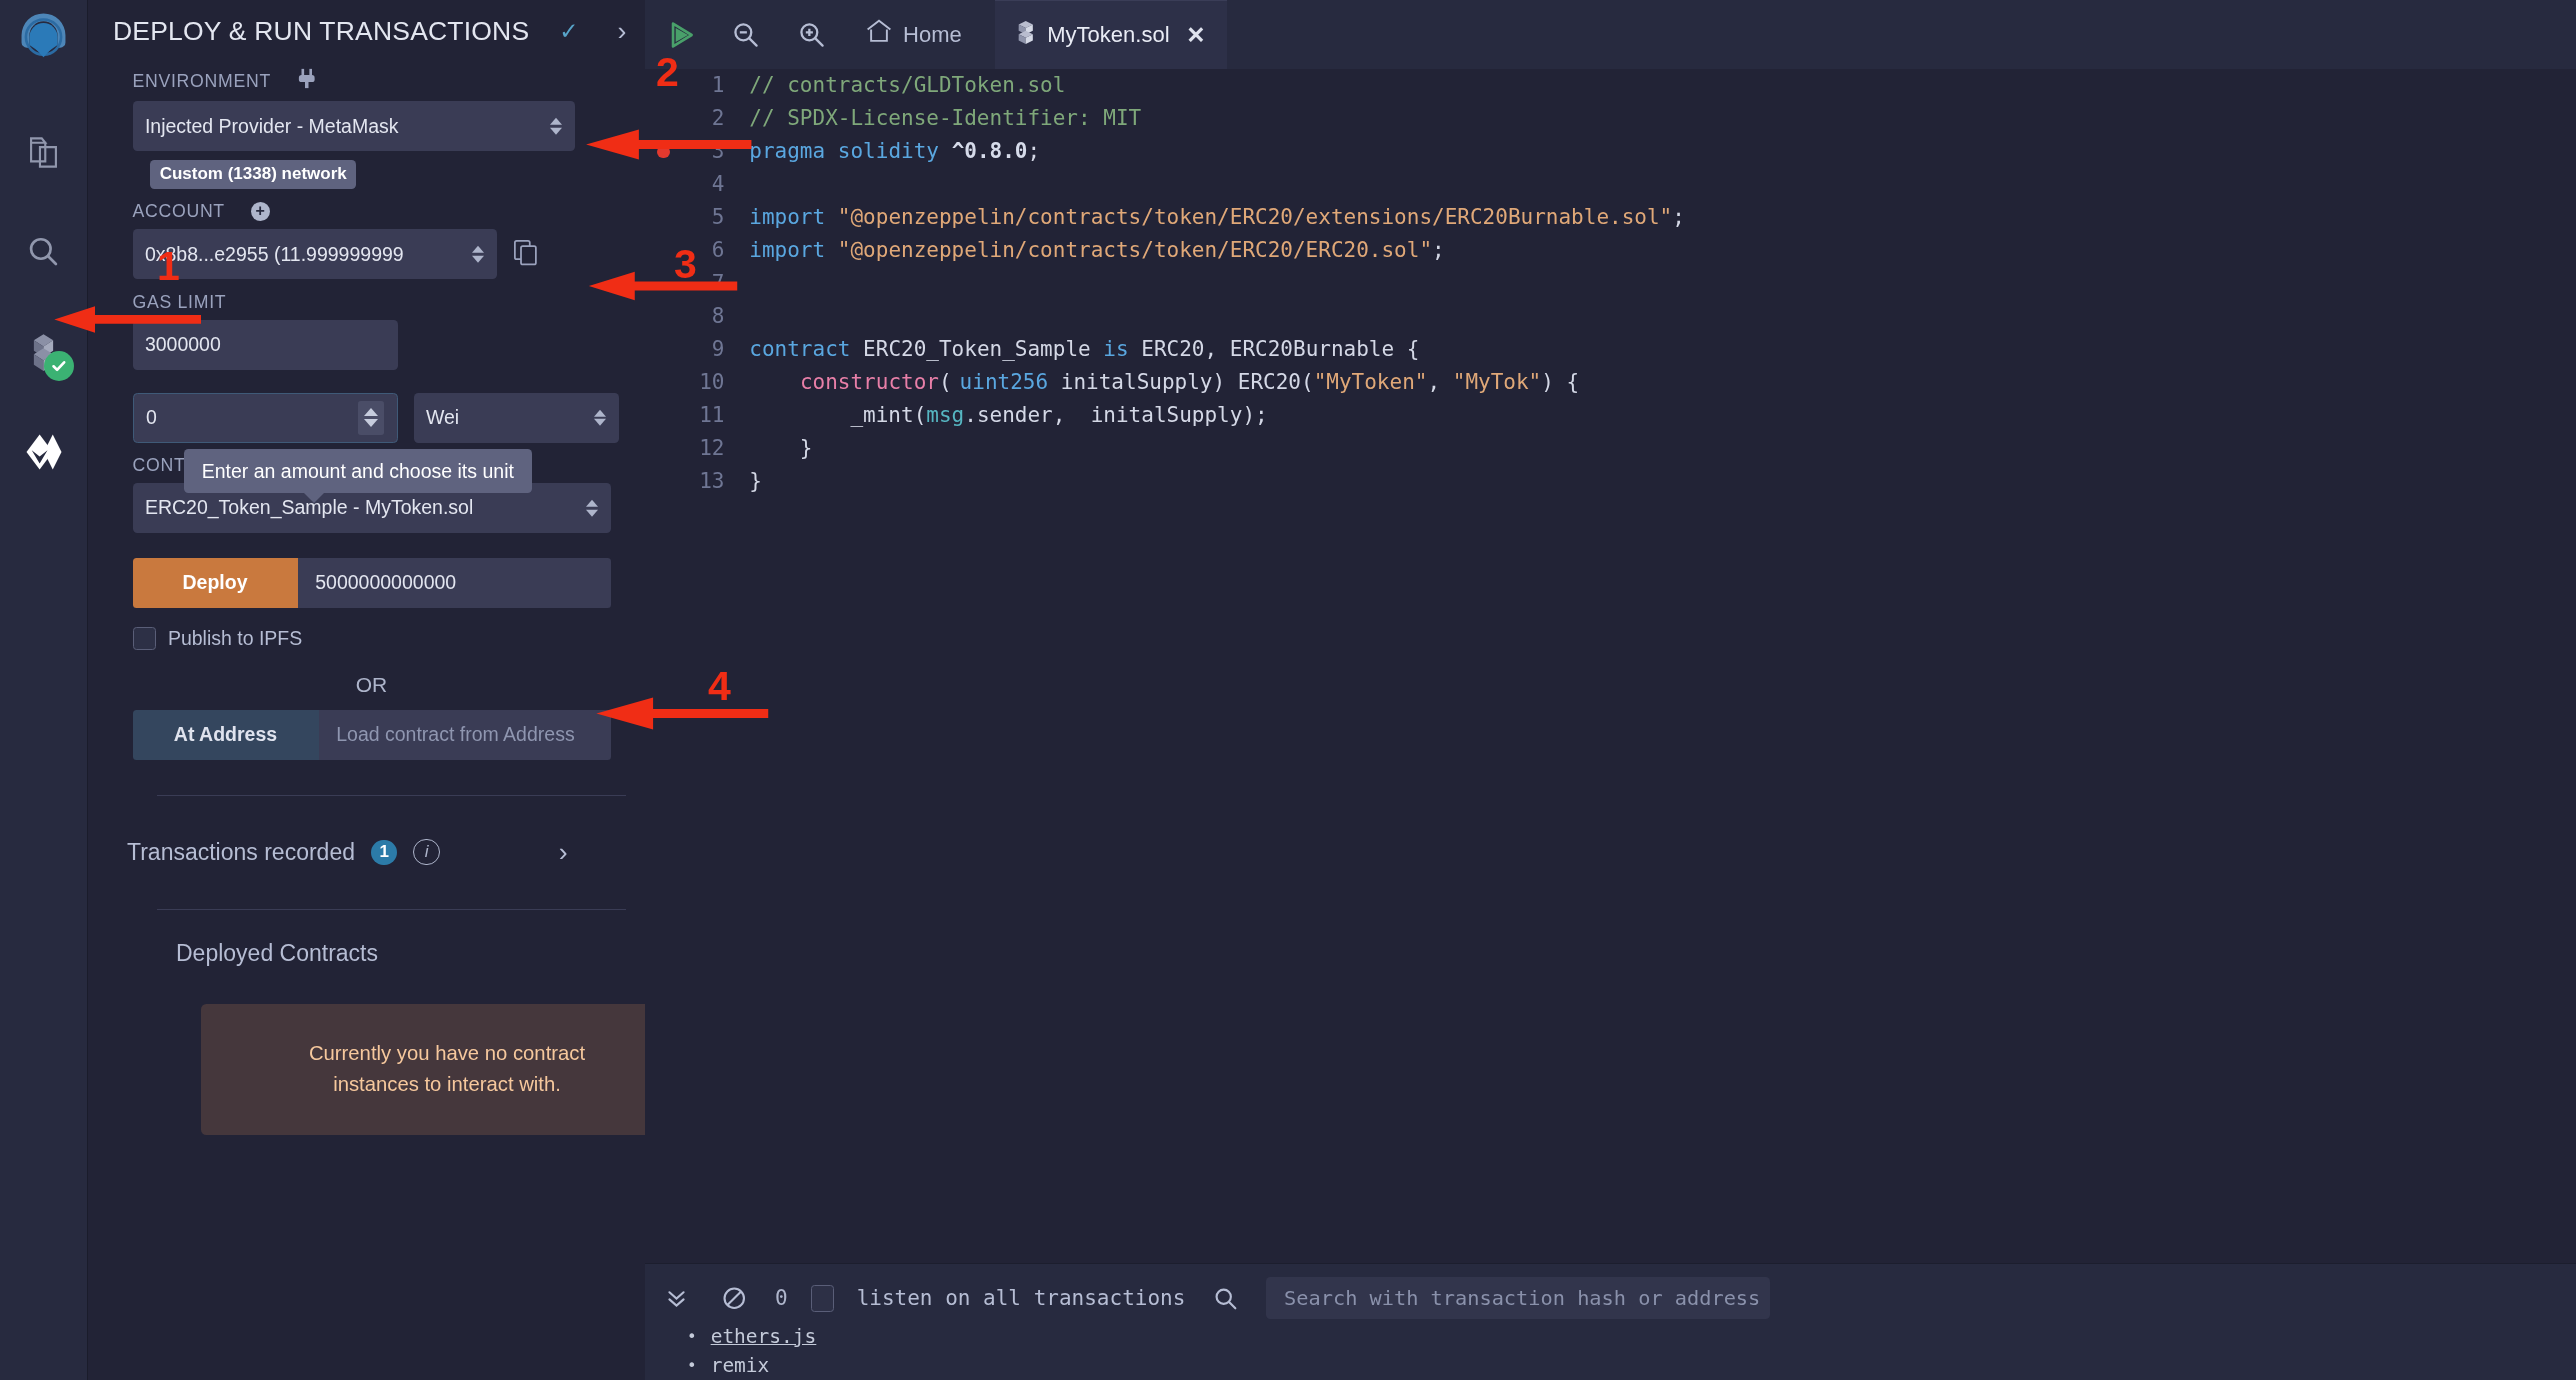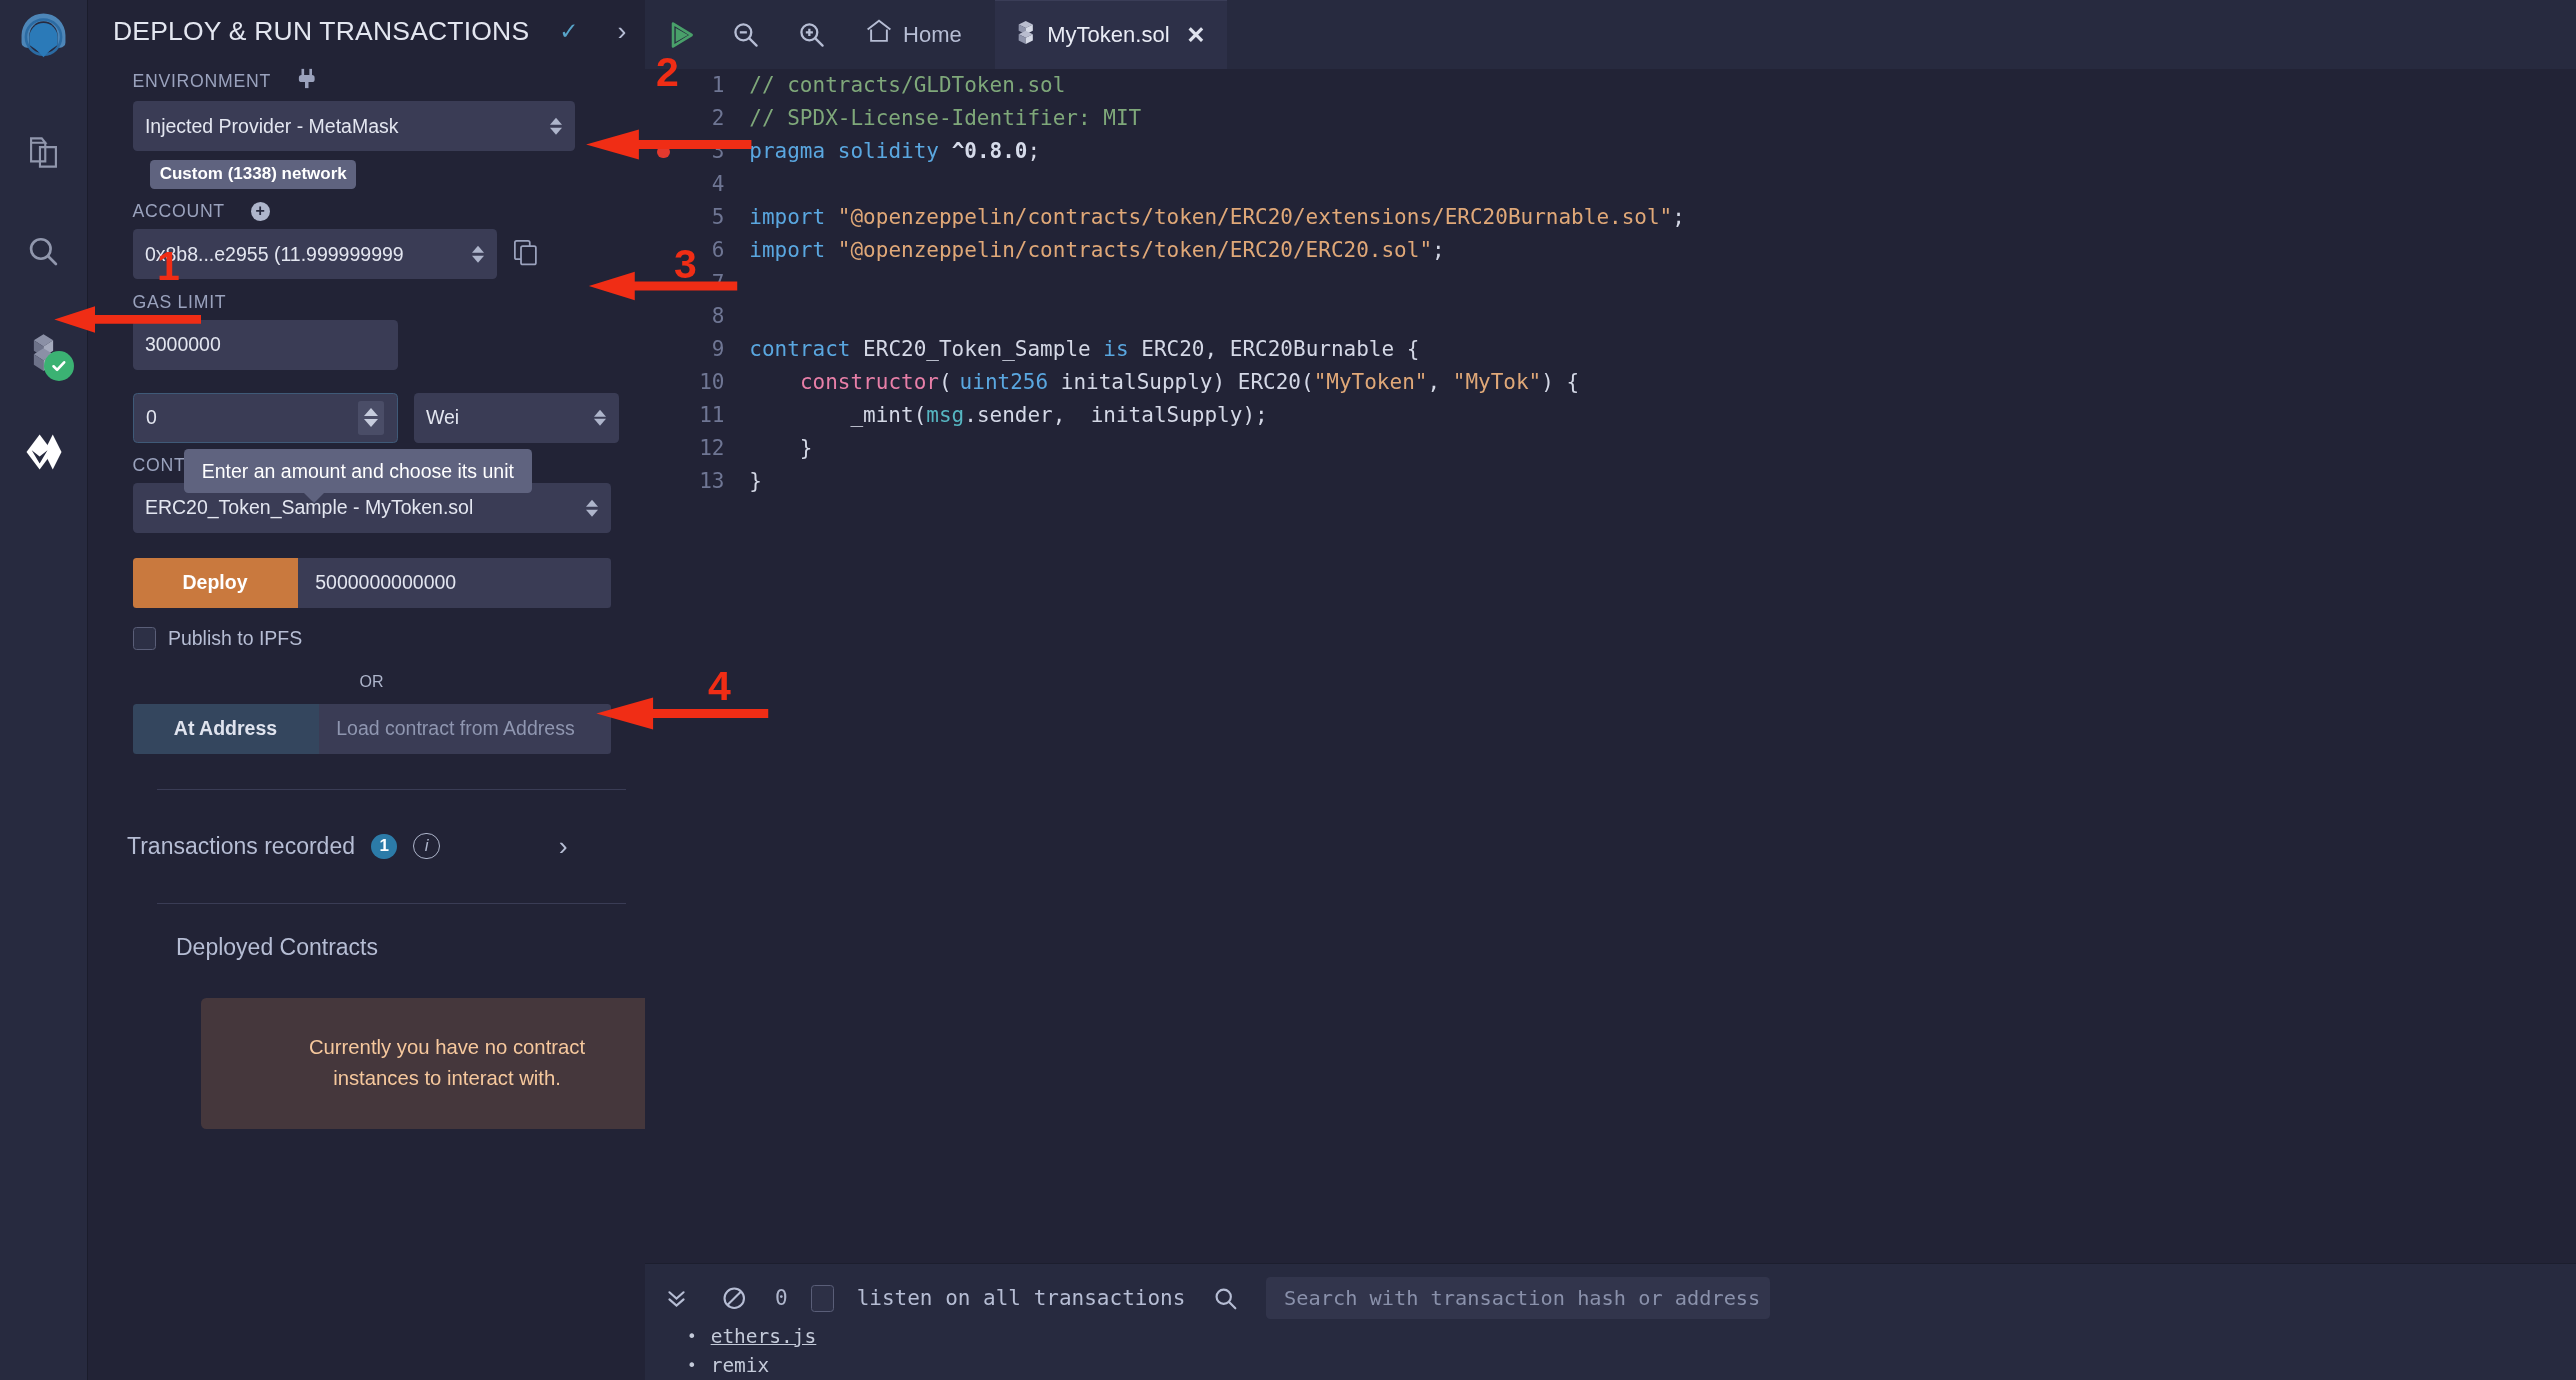--- a/index.html
+++ b/index.html
@@ -128,21 +128,21 @@
     color: #e3e6f0; font-size: 19.5px;
   }
 
   .ipfs-row { display: flex; align-items: center; gap: 12.4px; margin: 19.5px 0 0 19.5px; }
   .chk {
     width: 23px; height: 23px; border: 0.9px solid #5a5e78; border-radius: 3.5px;
     background: #2d3046; cursor: pointer;
   }
   .ipfs-label { font-size: 19.5px; color: #b6bdd4; }
 
-  .or-text { text-align: center; color: #aeb5cb; font-size: 16px; margin: 23px 0 12.4px 0; width: 478px; margin-left: 19.5px; }
+  .or-text { text-align: center; color: #aeb5cb; font-size: 21px; margin: 23px 0 12.4px 0; width: 478px; margin-left: 19.5px; }
 
   .ataddr-row { display: flex; width: 478px; margin-left: 19.5px; }
   .ataddr-btn {
     background: #34465e; color: #dfe3ee; font-weight: bold; font-size: 19.5px;
     border: none; height: 50px; width: 186px; border-radius: 3.5px 0 0 3.5px; cursor: pointer;
   }
   .ataddr-input {
     background: #3a3c55; height: 50px; flex: 1; border-radius: 0 3.5px 3.5px 0;
     display: flex; align-items: center; padding-left: 17.7px;
     color: #8f96b0; font-size: 19.5px;

